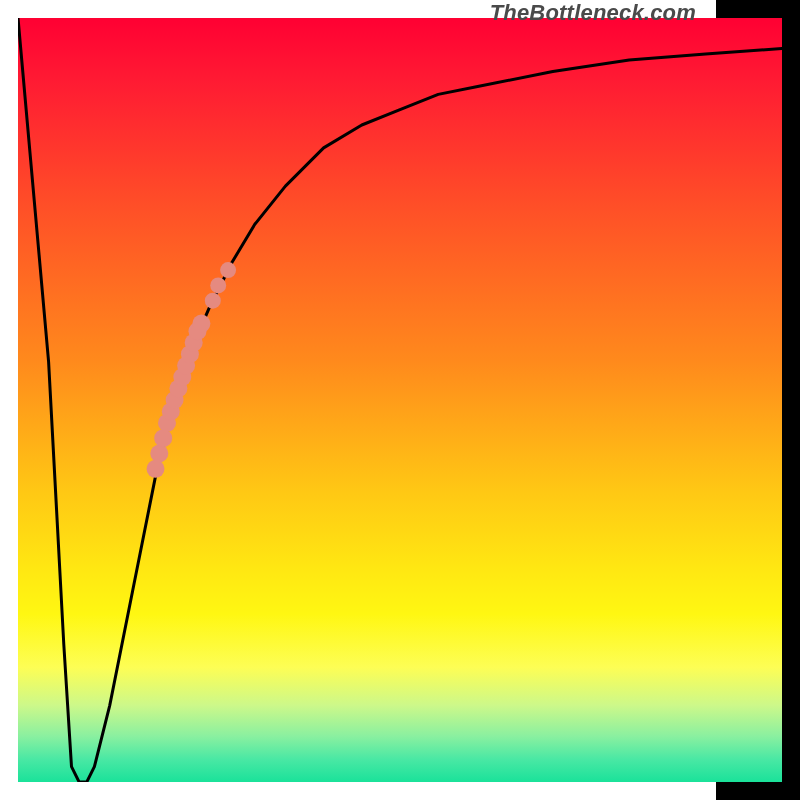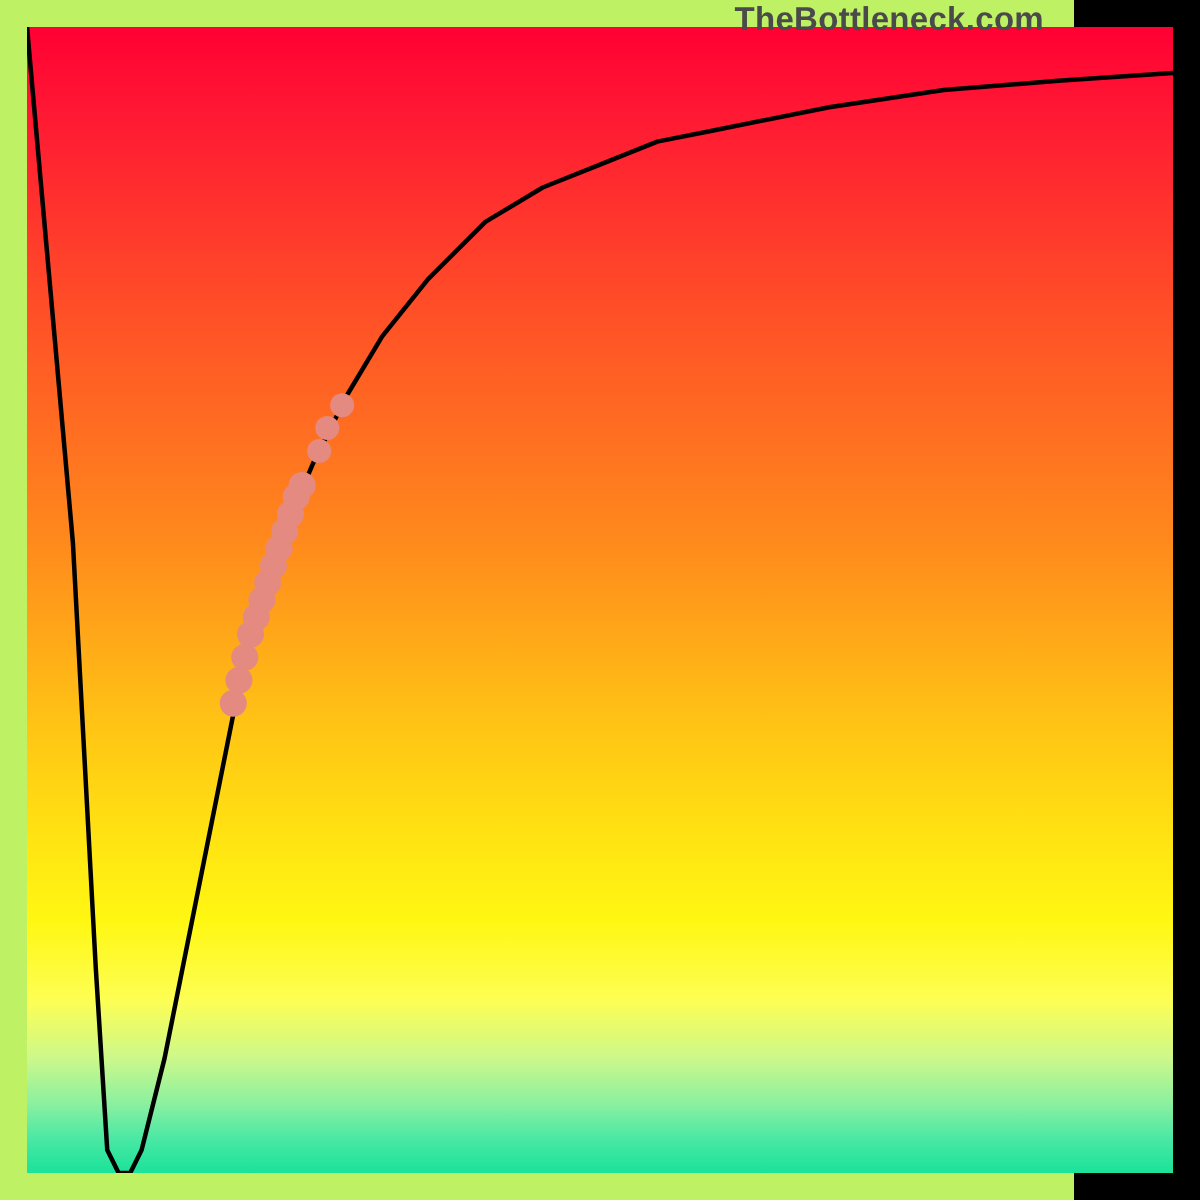--- a/index.html
+++ b/index.html
@@ -10,21 +10,22 @@
     overflow: hidden;
     background: #000;
     font-family: Arial, Helvetica, sans-serif;
   }
   .frame {
     position: absolute;
     left: 0;
     top: 0;
     width: 716px;
     height: 800px;
-    background: #bef264;
+    background: #ffffff;
+    font-style: italic;
   }
   .plot {
     position: absolute;
     left: 18px;
     top: 18px;
     width: 764px;
     height: 764px;
     
     background: linear-gradient(to bottom,
       #ff0033 0%,

